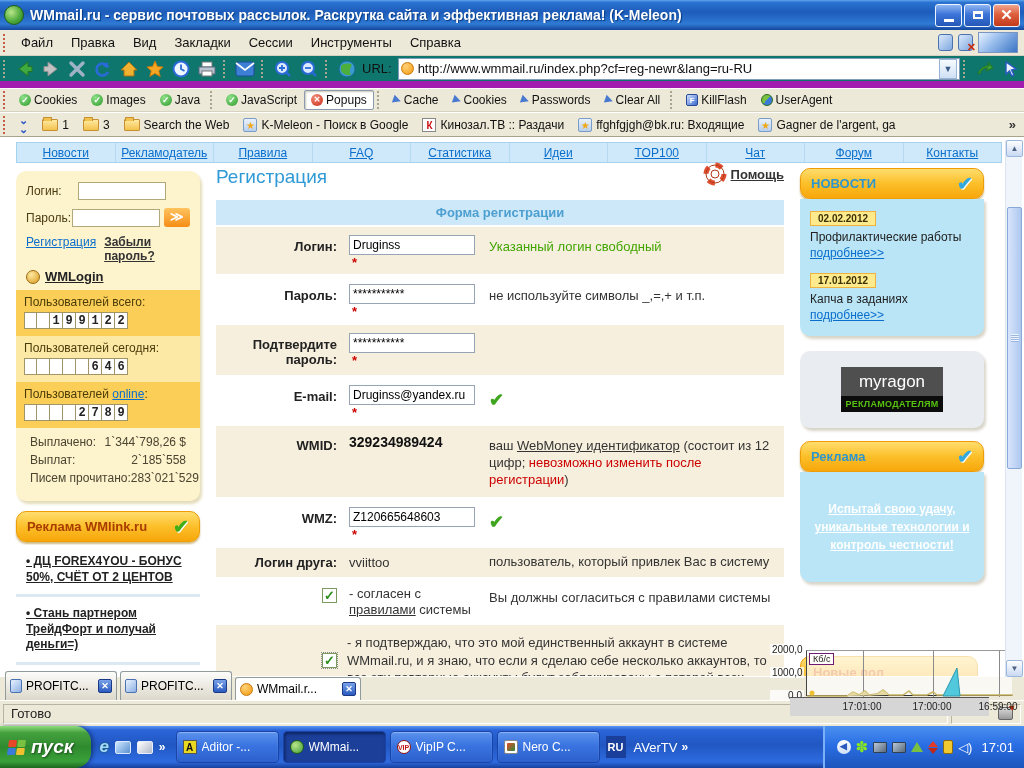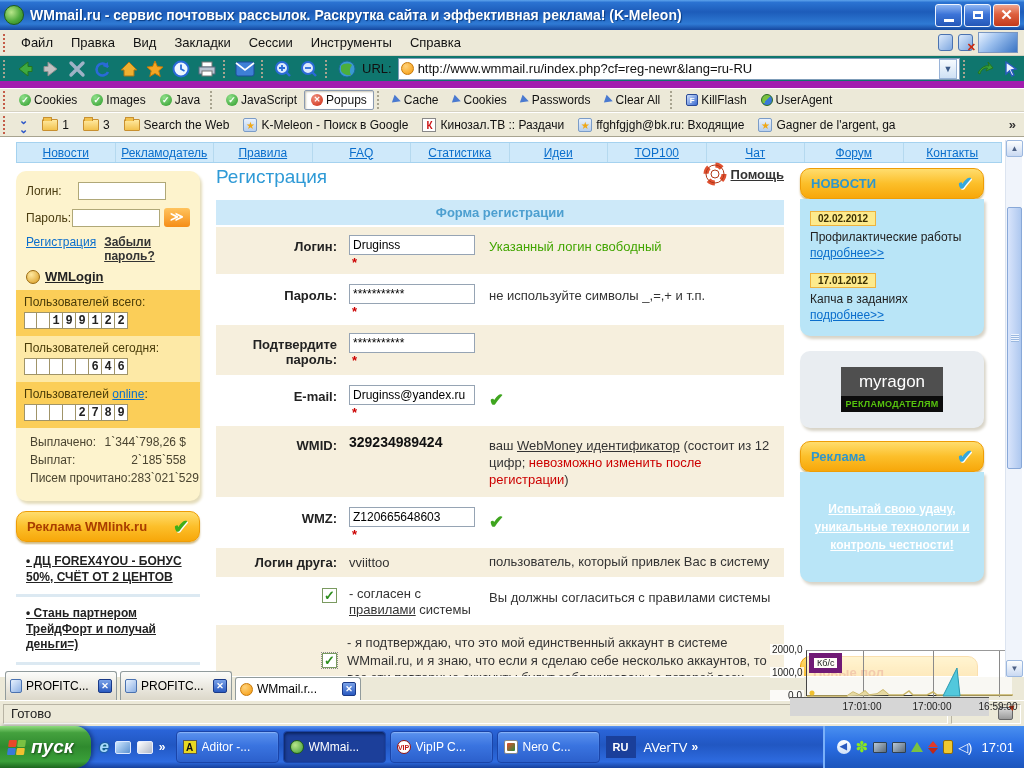--- a/index.html
+++ b/index.html
@@ -158,21 +158,21 @@
 
   
   .hidden-bar { position:absolute; left:800px; top:656px; width:178px; height:34px; border-radius:10px;
     border:1px solid #ee9d06; background:linear-gradient(180deg,#ffdd6e,#f7a70a); z-index:5;
     color:#d85c00; font-weight:bold; font-size:13px; padding:8px 0 0 12px; overflow:hidden; white-space:nowrap; }
   .graph { position:absolute; left:770px; top:642px; width:248px; height:74px; z-index:60; font-size:10px; color:#222; }
   .g-ylab { position:absolute; left:0; width:34px; text-align:right; background:rgba(255,255,255,.78); padding:0 2px; }
   .g-plot { position:absolute; left:36px; top:8px; width:206px; height:46px; background:rgba(255,255,255,.68);
     border-left:1px solid #444; border-top:1px solid #999; border-bottom:1px solid #333; }
   .g-grid { position:absolute; top:0; width:1px; height:46px; background:#8a8a8a; }
-  .g-unit { position:absolute; left:2px; top:2px; border:5px solid #701a75; background:rgba(255,255,255,.85); padding:0 3px; font-size:9px; }
+  .g-unit { position:absolute; left:2px; top:2px; border:1px solid #701a75; background:rgba(255,255,255,.85); padding:0 3px; font-size:9px; }
   .g-foot { position:absolute; left:20px; top:55px; width:199px; height:19px; background:#d6d6d6; border-top:1px solid #555; }
   .g-time { position:absolute; top:3px; transform:translateX(-50%); font-size:10px; color:#222; }
 
   
   .vscroll { position:absolute; left:1005px; top:140px; width:17px; height:537px; background:#f0f4fb; z-index:70;
     border-left:1px solid #dce4f0; }
   .vs-btn { position:absolute; left:0; width:17px; height:17px; background:linear-gradient(180deg,#fdfefe,#c9d9f2);
     border:1px solid #9cb8df; border-radius:2px; color:#4d6185; font-size:8px; text-align:center; line-height:15px; }
   .vs-thumb { position:absolute; left:1px; width:15px; background:linear-gradient(90deg,#d8e4fb,#aec8ef);
     border:1px solid #88a8d8; border-radius:2px; }
@@ -216,21 +216,21 @@
   .taskbtn { height:32px; width:103px; margin:0 2px; border-radius:4px; border:1px solid #1a44a8;
     background:linear-gradient(180deg,#5b92ee 0%,#3a74e0 45%,#2c60cc 100%); box-shadow:inset 0 1px 1px #8ab4f8;
     display:flex; align-items:center; gap:5px; padding:0 6px; font-size:12px; color:#fff; cursor:pointer; }
   .taskbtn.active { background:#1c3f9a; box-shadow:inset 1px 2px 3px #0c2460; }
   .tb-lbl { white-space:nowrap; overflow:hidden; }
   .ico-aditor { width:14px; height:14px; background:#e8d820; border:1px solid #555; color:#111; font-weight:bold; font-size:10px; text-align:center; line-height:13px; flex:none; }
   .ico-km { width:14px; height:14px; border-radius:50%; background:radial-gradient(circle at 35% 35%,#b8e68a,#3f9a34); border:1px solid #1e5c18; flex:none; }
   .ico-vip { width:14px; height:14px; border-radius:50%; background:#fff; color:#c01818; font-weight:bold; font-size:7px; text-align:center; line-height:14px; border:1px solid #901010; flex:none; }
   .ico-nero { width:14px; height:14px; background:#fff; border:1px solid #888; border-radius:2px; position:relative; flex:none; }
   .ico-nero::after { content:""; position:absolute; left:2px; top:2px; width:8px; height:8px; background:linear-gradient(135deg,#e84a2a,#2a8a3a); border-radius:1px; }
-  .lang { width:30px; height:22px; background:#1a3f9a; color:#fff; font-size:11px; font-weight:bold;
+  .lang { width:20px; height:22px; background:#1a3f9a; color:#fff; font-size:11px; font-weight:bold;
     display:flex; align-items:center; justify-content:center; margin:0 4px; }
   .avertv { font-size:13px; color:#fff; padding:0 4px; }
   .tray { margin-left:auto; height:42px; display:flex; align-items:center; gap:5px; padding:0 10px 0 12px;
     background:linear-gradient(180deg,#4a90f0 0%,#2a6ee4 45%,#1c55bc 100%); border-left:2px solid #7ab0f8; }
   .tr-hide { width:14px; height:14px; border-radius:50%; background:linear-gradient(180deg,#fff,#cfe0f8); color:#2a5ac0; font-size:9px; font-weight:bold; text-align:center; line-height:13px; }
   .tr-icq { color:#8ae81e; font-size:15px; line-height:14px; }
   .tr-mon { width:14px; height:11px; background:linear-gradient(135deg,#b8c8d8,#5a6a7a); border:1px solid #30404e; border-radius:1px; }
   .tr-up { width:0; height:0; border-bottom:10px solid #7ac142; border-left:6px solid transparent; border-right:6px solid transparent; }
   .tr-ud { display:flex; flex-direction:column; gap:1px; }
   .tr-ud i { width:0; height:0; border-left:5px solid transparent; border-right:5px solid transparent; }

